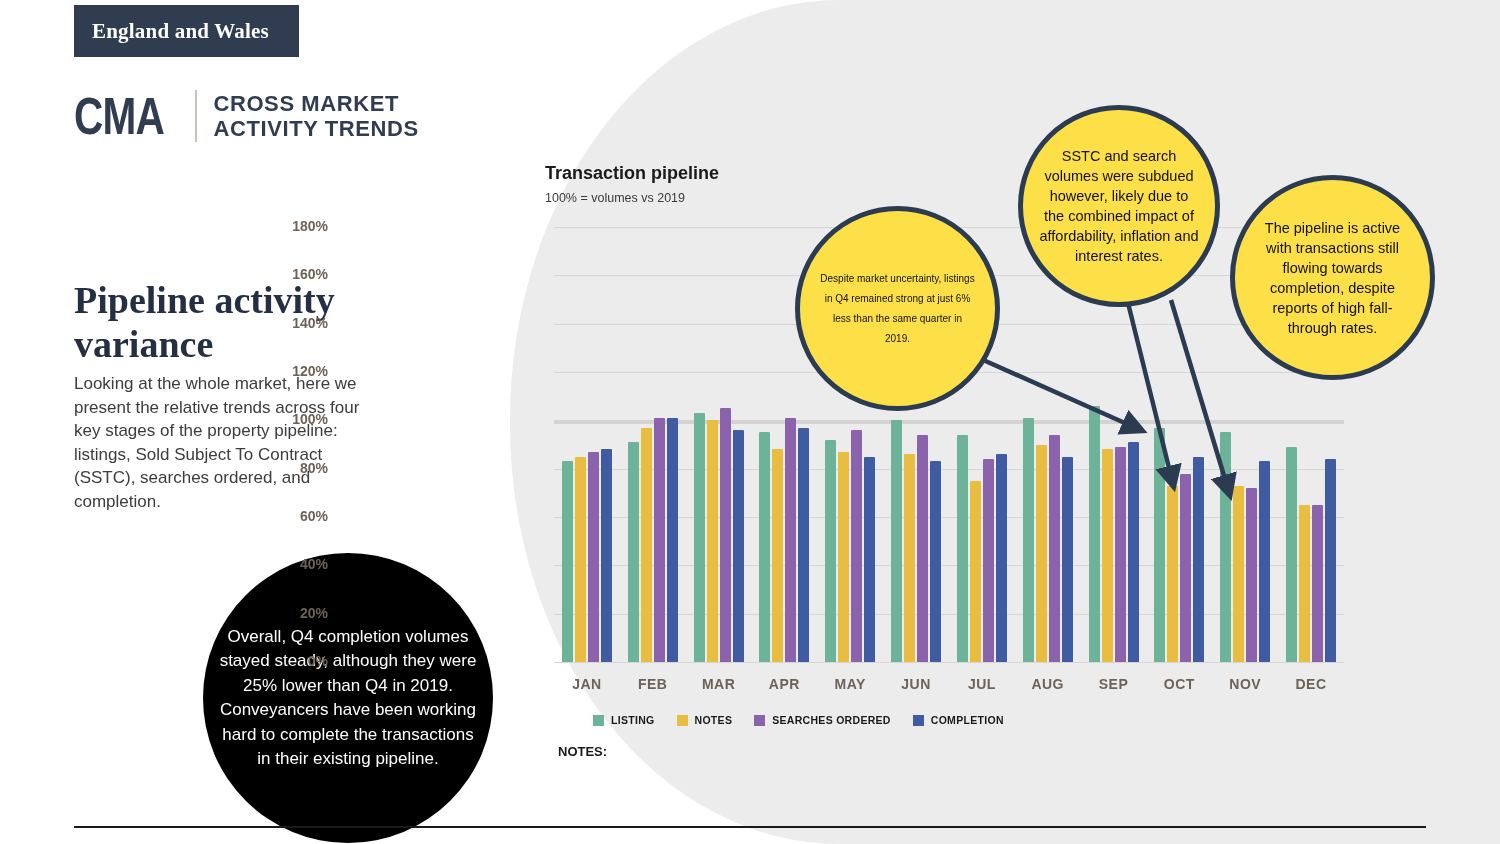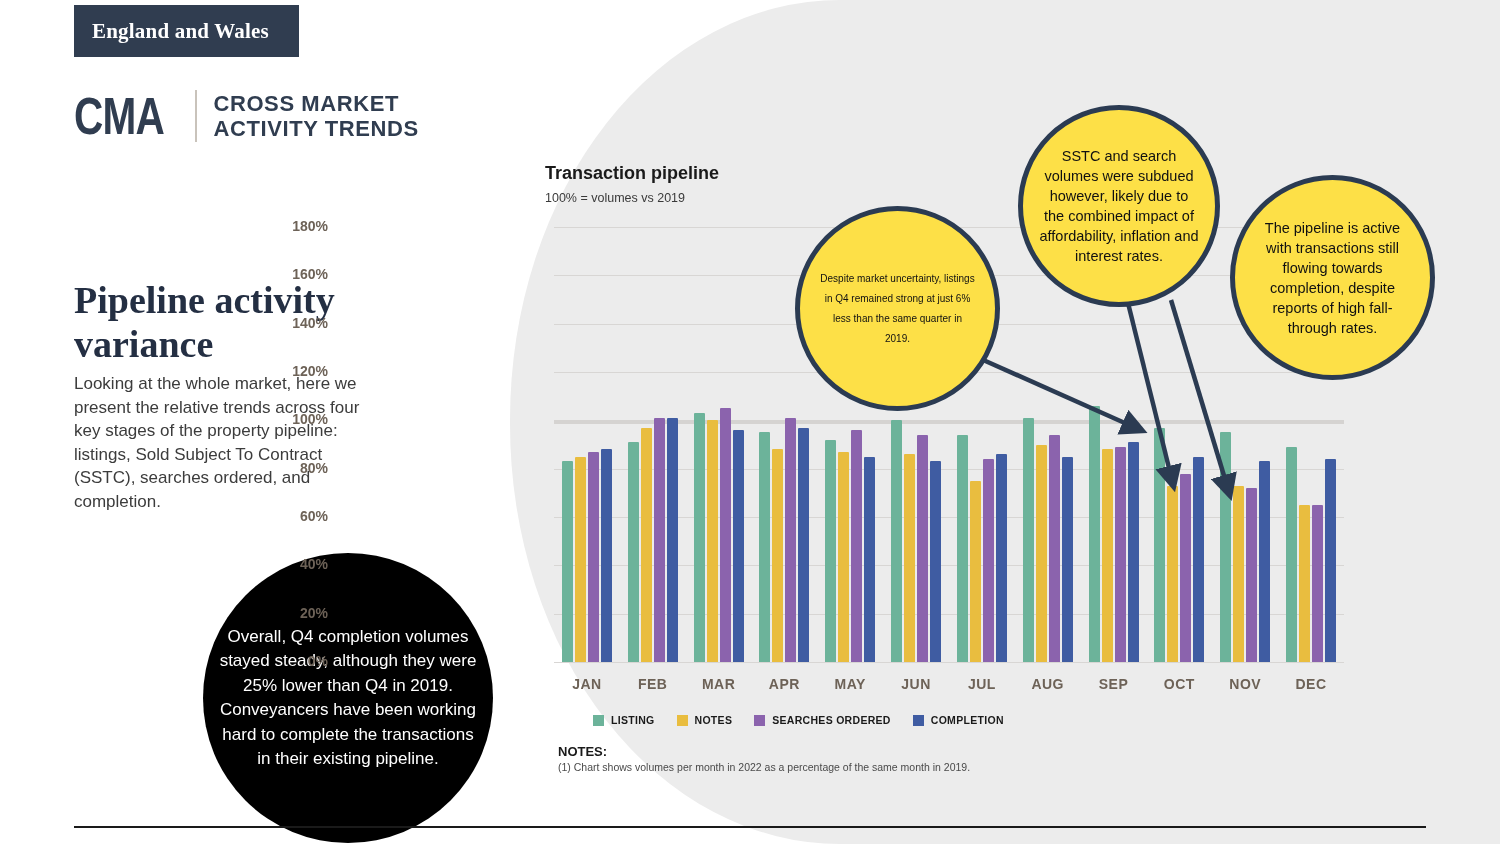--- a/index.html
+++ b/index.html
@@ -233,21 +233,20 @@
       <span>SEARCHES ORDERED</span>
     </div>
     <div class="leg">
       <span class="swatch" style="background: rgb(63, 92, 162);"></span>
       <span>COMPLETION</span>
     </div>
   </div>
 
 <div id="notes">
   <div class="hd">NOTES:</div>
-  <div>(1) Chart shows volumes per month in 2022 as a percentage of the same month in 2019.</div>
 </div>
 
 <svg id="arrows" viewBox="0 0 1500 844">
   <defs>
     <marker id="ah" markerWidth="6" markerHeight="6" refX="3.2" refY="3" orient="auto">
       <path d="M0,0 L6,3 L0,6 z" fill="#2b3b52"></path>
     </marker>
   </defs>
   <path d="M972,355 L1136,428" stroke="#2b3b52" stroke-width="4.5" fill="none" marker-end="url(#ah)"></path>
   <path d="M1128,303 L1172,480" stroke="#2b3b52" stroke-width="4.5" fill="none" marker-end="url(#ah)"></path>

